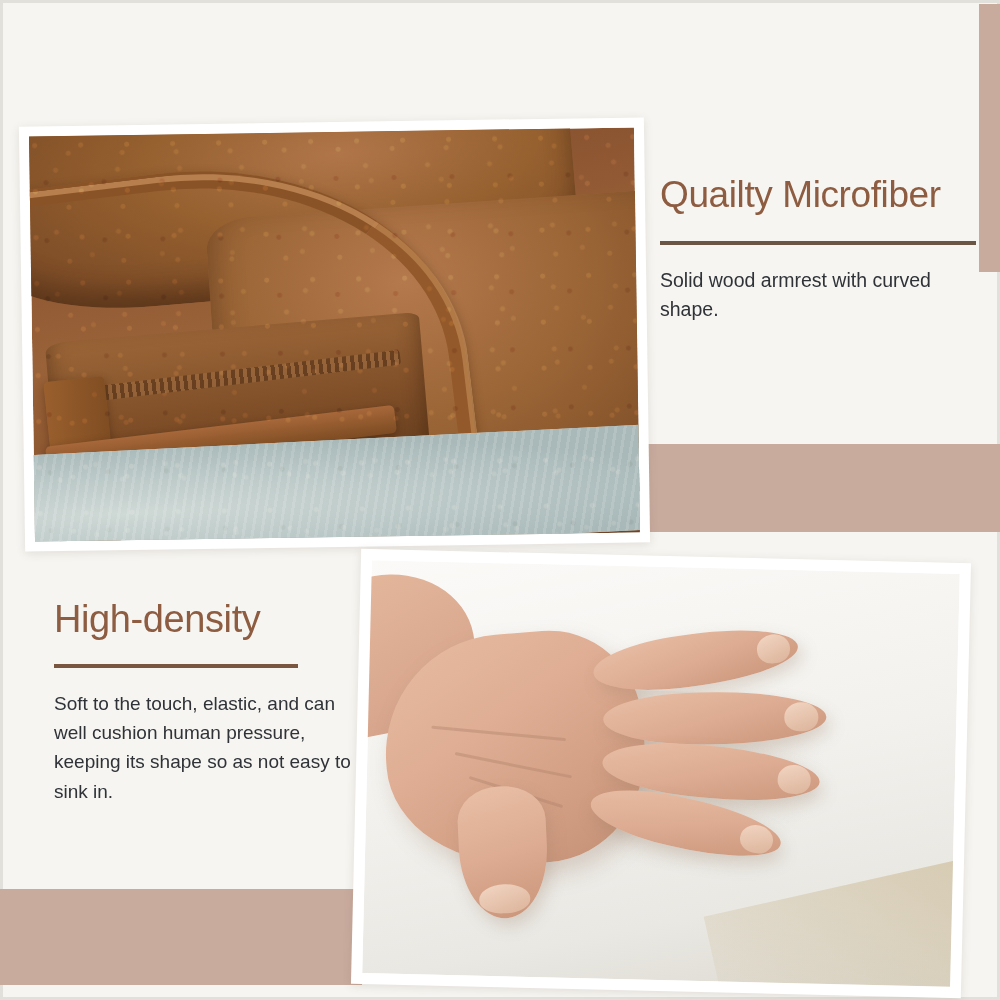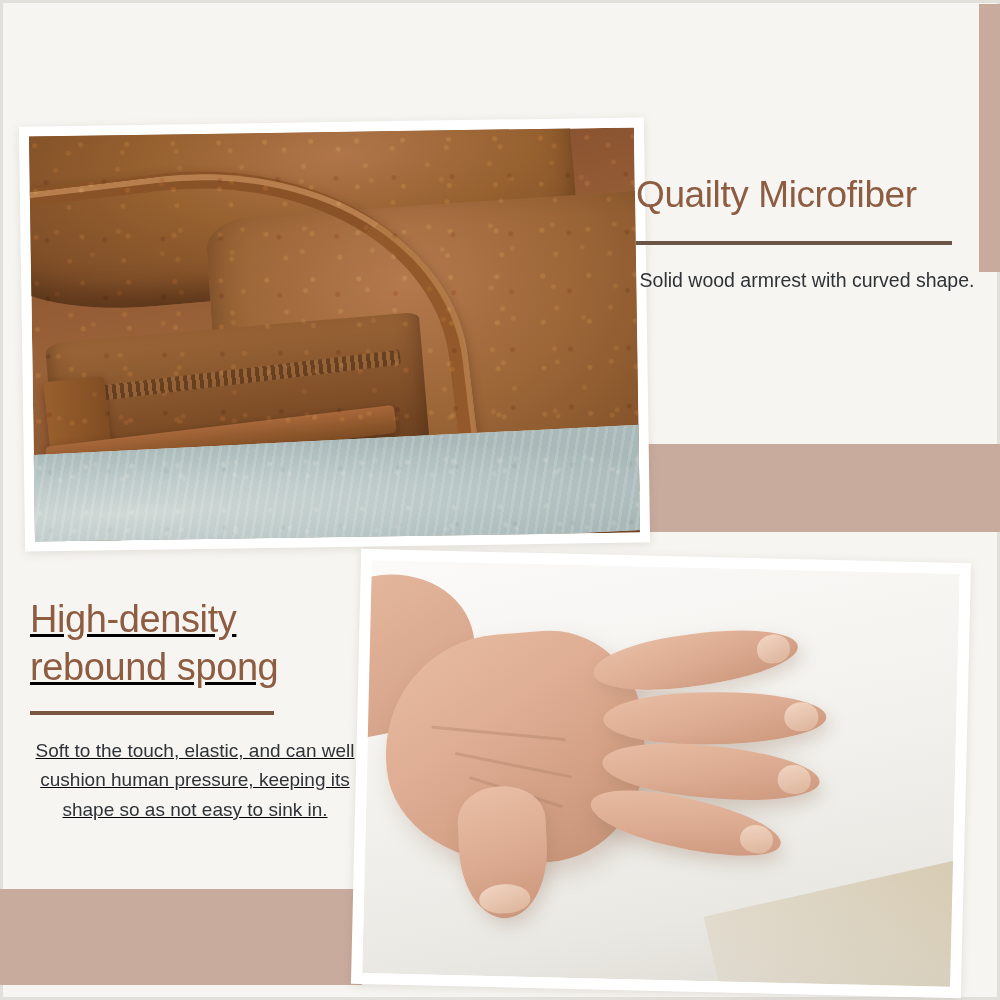--- a/index.html
+++ b/index.html
@@ -275,24 +275,24 @@
              border-radius: 48% 48% 50% 50% / 26% 26% 54% 54%; transform: rotate(-4deg); }
   .forearm {
     left: -16%; top: 4%;
     width: 34%; height: 38%;
     background: linear-gradient(160deg, #e6bb9f, #d4a088);
     border-radius: 0 44% 52% 0 / 0 48% 52% 0;
     transform: rotate(-12deg);
   }
 
   
-  .panel { position: absolute; }
+  .panel { position: absolute; padding-left: 24px; }
 
   #panel-top-right { left: 636px; top: 172px; width: 342px; }
-  #panel-bottom-left { left: 30px; top: 596px; width: 330px; text-decoration: underline; }
+  #panel-bottom-left { left: 30px; top: 596px; width: 330px; }
 
   .headline {
     color: #8d5c41;
     font-size: 37px;
     line-height: 1.26;
     font-weight: 400;
     letter-spacing: -0.4px;
   }
   #panel-bottom-left .headline { font-size: 38px; line-height: 1.25; }
 
@@ -303,21 +303,20 @@
   }
   #panel-top-right .rule { width: 316px; }
   #panel-bottom-left .rule { width: 244px; background: #7a5641; margin-top: 20px; }
 
   .body-copy {
     color: #2f3338;
     font-size: 19.5px;
     line-height: 1.52;
     margin-top: 21px;
     font-weight: 400;
-    text-align: center;
   }
   #panel-bottom-left .body-copy { font-size: 19px; line-height: 1.55; }
 </style>
 </head>
 <body>
 
 <div id="poster" style="background: rgb(246, 245, 241);">
 
   <div class="edge-line edge-top"></div>
   <div class="edge-line edge-bottom"></div>
@@ -378,19 +377,18 @@
     <div class="headline" style="color: rgb(141, 92, 65);">
       <div>Quailty Microfiber</div>
     </div>
     <div class="rule"></div>
     <div class="body-copy" style="color: rgb(47, 51, 56);">Solid wood armrest with curved shape.</div>
   </div>
 
   <div class="panel" id="panel-bottom-left">
     <div class="headline" style="color: rgb(141, 92, 65);">
       <div>High-density</div>
-      <div>rebound spong</div>
     </div>
     <div class="rule"></div>
     <div class="body-copy" style="color: rgb(47, 51, 56);">Soft to the touch, elastic, and can well cushion human pressure, keeping its shape so as not easy to sink in.</div>
   </div>
 
 </div>
 
 </body></html>

